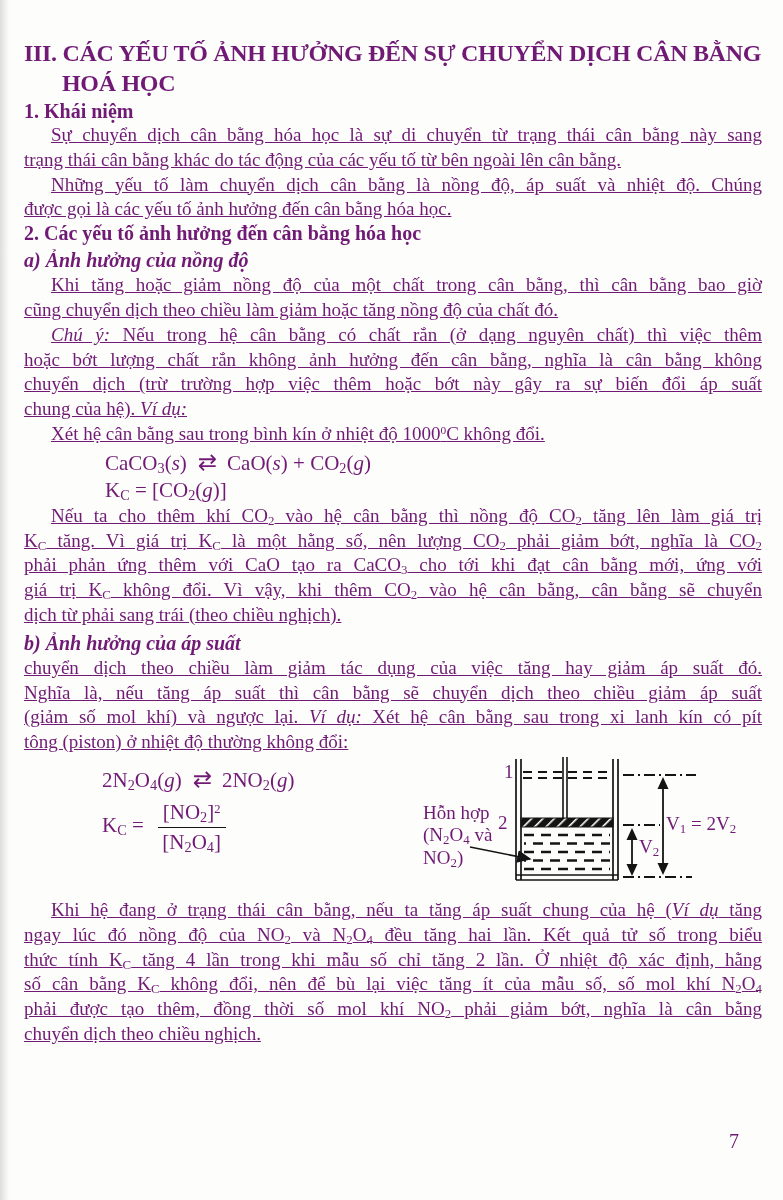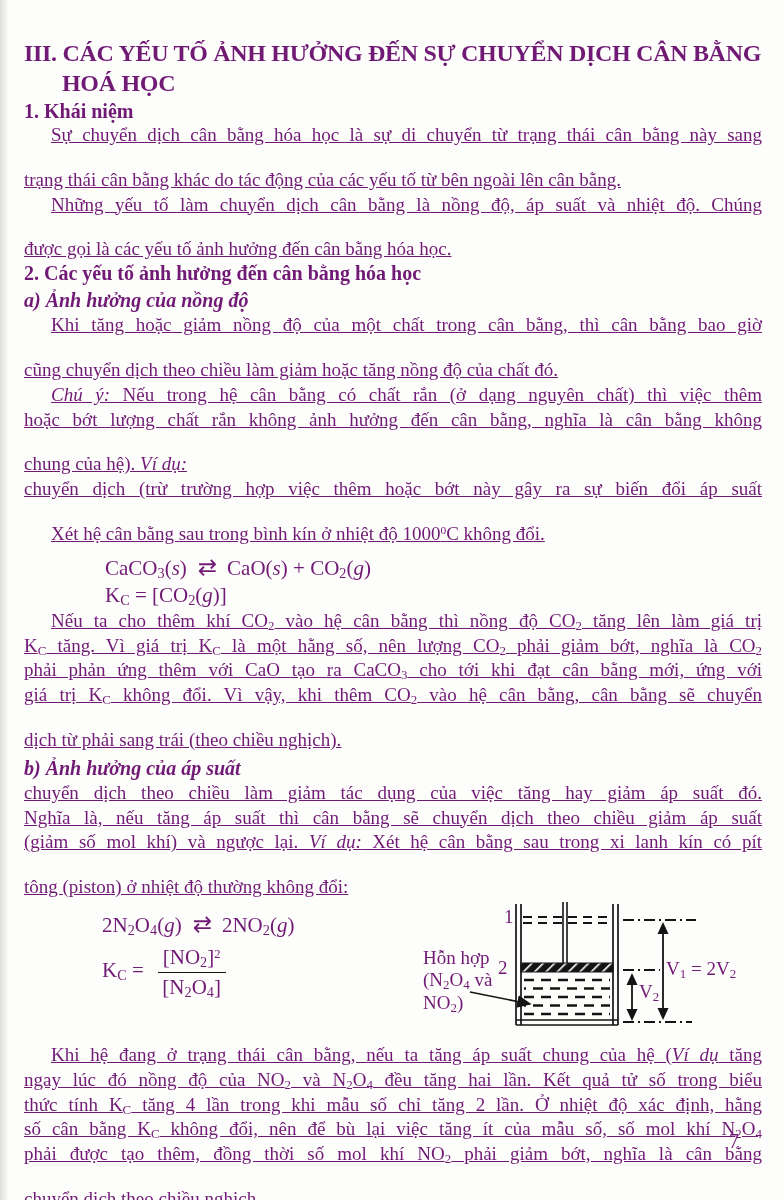--- a/index.html
+++ b/index.html
@@ -14,27 +14,27 @@
     pointer-events:none;z-index:5;
   }
   #flow{position:absolute;left:24px;top:38px;width:738px;font-size:19px;}
   .h1{font-weight:bold;font-size:24px;line-height:30px;letter-spacing:-.3px;margin-bottom:2px;}
   .h1 .l2{padding-left:38px;}
   .h2{font-weight:bold;font-size:20px;line-height:23px;}
   .h3{font-weight:bold;font-style:italic;font-size:20px;line-height:25px;margin-top:3px;}
   .para{margin:0;text-decoration:underline;}
   .line{height:24.8px;line-height:24.8px;text-align:justify;}
   .line::after{content:"";display:inline-block;width:100%;}
-  .line.end{text-align:left;margin-top:20px;}
+  .line.end{text-align:left;}
   .line.end::after{content:none;}
   .ind{text-indent:27px;}
   sub,sup{line-height:0;}
   sub{font-size:68%;vertical-align:-0.22em;}
   sup{font-size:60%;vertical-align:0.5em;}
-  .eqrow{padding-left:81px;font-size:21px;line-height:30px;height:30px;margin-top:5px;}
+  .eqrow{padding-left:81px;font-size:21px;line-height:30px;height:30px;}
   .eqrow.kc{margin-top:0;line-height:27px;height:27px;}
   .arrow{font-family:"DejaVu Sans",sans-serif;font-size:23px;margin:0 11px;letter-spacing:-1px;}
   #figure-zone{position:relative;height:143px;}
   #figure-zone .eq3{position:absolute;left:78px;top:11px;font-size:21px;white-space:nowrap;}
   #figure-zone .eq4{position:absolute;left:78px;top:45px;font-size:21px;white-space:nowrap;}
   .frac{display:inline-block;text-align:center;vertical-align:middle;margin-left:14px;}
   .frac .num{display:block;padding:0 5px 2px;border-bottom:1.6px solid #141414;}
   .frac .den{display:block;padding-top:2px;}
   .figlbl{position:absolute;font-size:19px;line-height:20px;white-space:nowrap;}
   .mixlbl{position:absolute;left:399px;top:47px;font-size:19px;line-height:22.5px;white-space:nowrap;}
@@ -61,22 +61,22 @@
       </div>
       <div class="h2">2. Các yếu tố ảnh hưởng đến cân bằng hóa học</div>
       <div class="h3">a) Ảnh hưởng của nồng độ</div>
       <div class="para">
         <div class="line ind">Khi tăng hoặc giảm nồng độ của một chất trong cân bằng, thì cân bằng bao giờ</div>
         <div class="line end">cũng chuyển dịch theo chiều làm giảm hoặc tăng nồng độ của chất đó.</div>
       </div>
       <div class="para">
         <div class="line ind"><i>Chú ý:</i> Nếu trong hệ cân bằng có chất rắn (ở dạng nguyên chất) thì việc thêm</div>
         <div class="line">hoặc bớt lượng chất rắn không ảnh hưởng đến cân bằng, nghĩa là cân bằng không</div>
+        <div class="line">chuyển dịch (trừ trường hợp việc thêm hoặc bớt này gây ra sự biến đổi áp suất</div>
         <div class="line end">chung của hệ). <i>Ví dụ:</i></div>
-        <div class="line">chuyển dịch (trừ trường hợp việc thêm hoặc bớt này gây ra sự biến đổi áp suất</div>
       </div>
       <div class="para">
         <div class="line ind end">Xét hệ cân bằng sau trong bình kín ở nhiệt độ 1000<sup>0</sup>C không đổi.</div>
       </div>
       <div class="eqrow"><span>CaCO<sub>3</sub>(<i>s</i>)</span><span class="arrow">⇄</span><span>CaO(<i>s</i>)  +  CO<sub>2</sub>(<i>g</i>)</span></div>
       <div class="eqrow kc">K<sub>C</sub> = [CO<sub>2</sub>(<i>g</i>)]</div>
       <div class="para">
         <div class="line ind">Nếu ta cho thêm khí CO<sub>2</sub> vào hệ cân bằng thì nồng độ CO<sub>2</sub> tăng lên làm giá trị</div>
         <div class="line">K<sub>C</sub> tăng. Vì giá trị K<sub>C</sub> là một hằng số, nên lượng CO<sub>2</sub> phải giảm bớt, nghĩa là CO<sub>2</sub></div>
         <div class="line">phải phản ứng thêm với CaO tạo ra CaCO<sub>3</sub> cho tới khi đạt cân bằng mới, ứng với</div>

